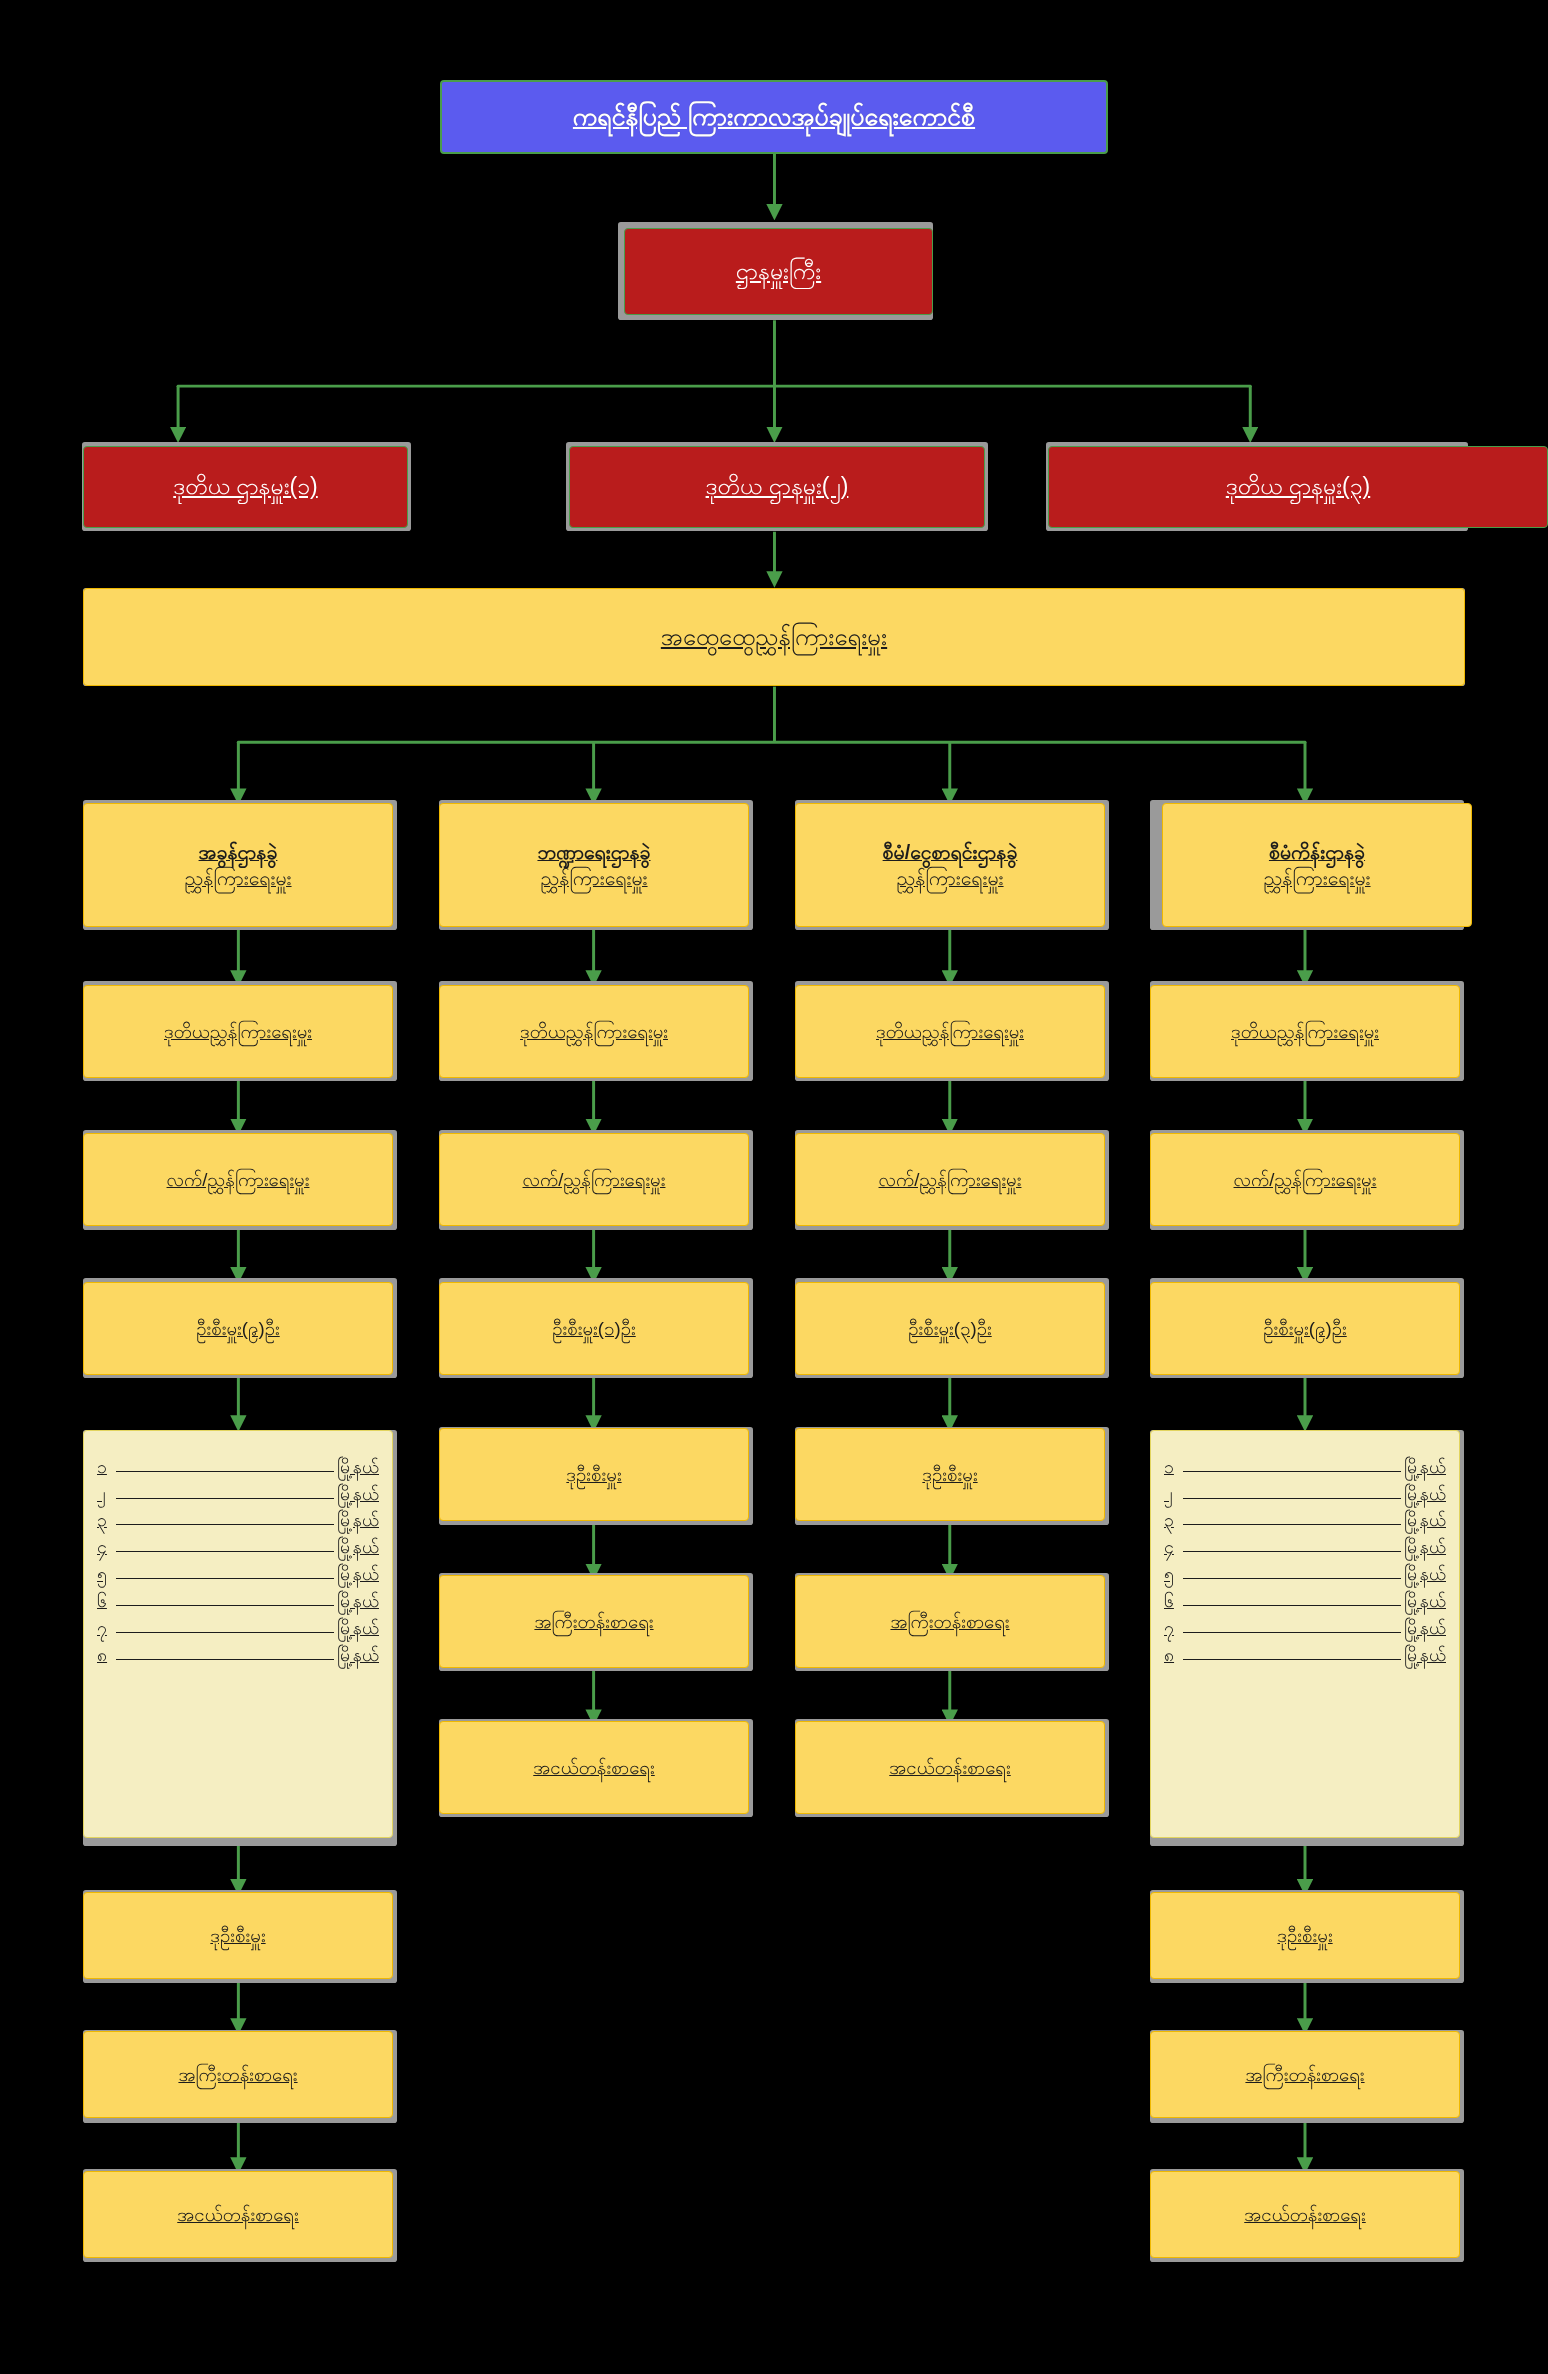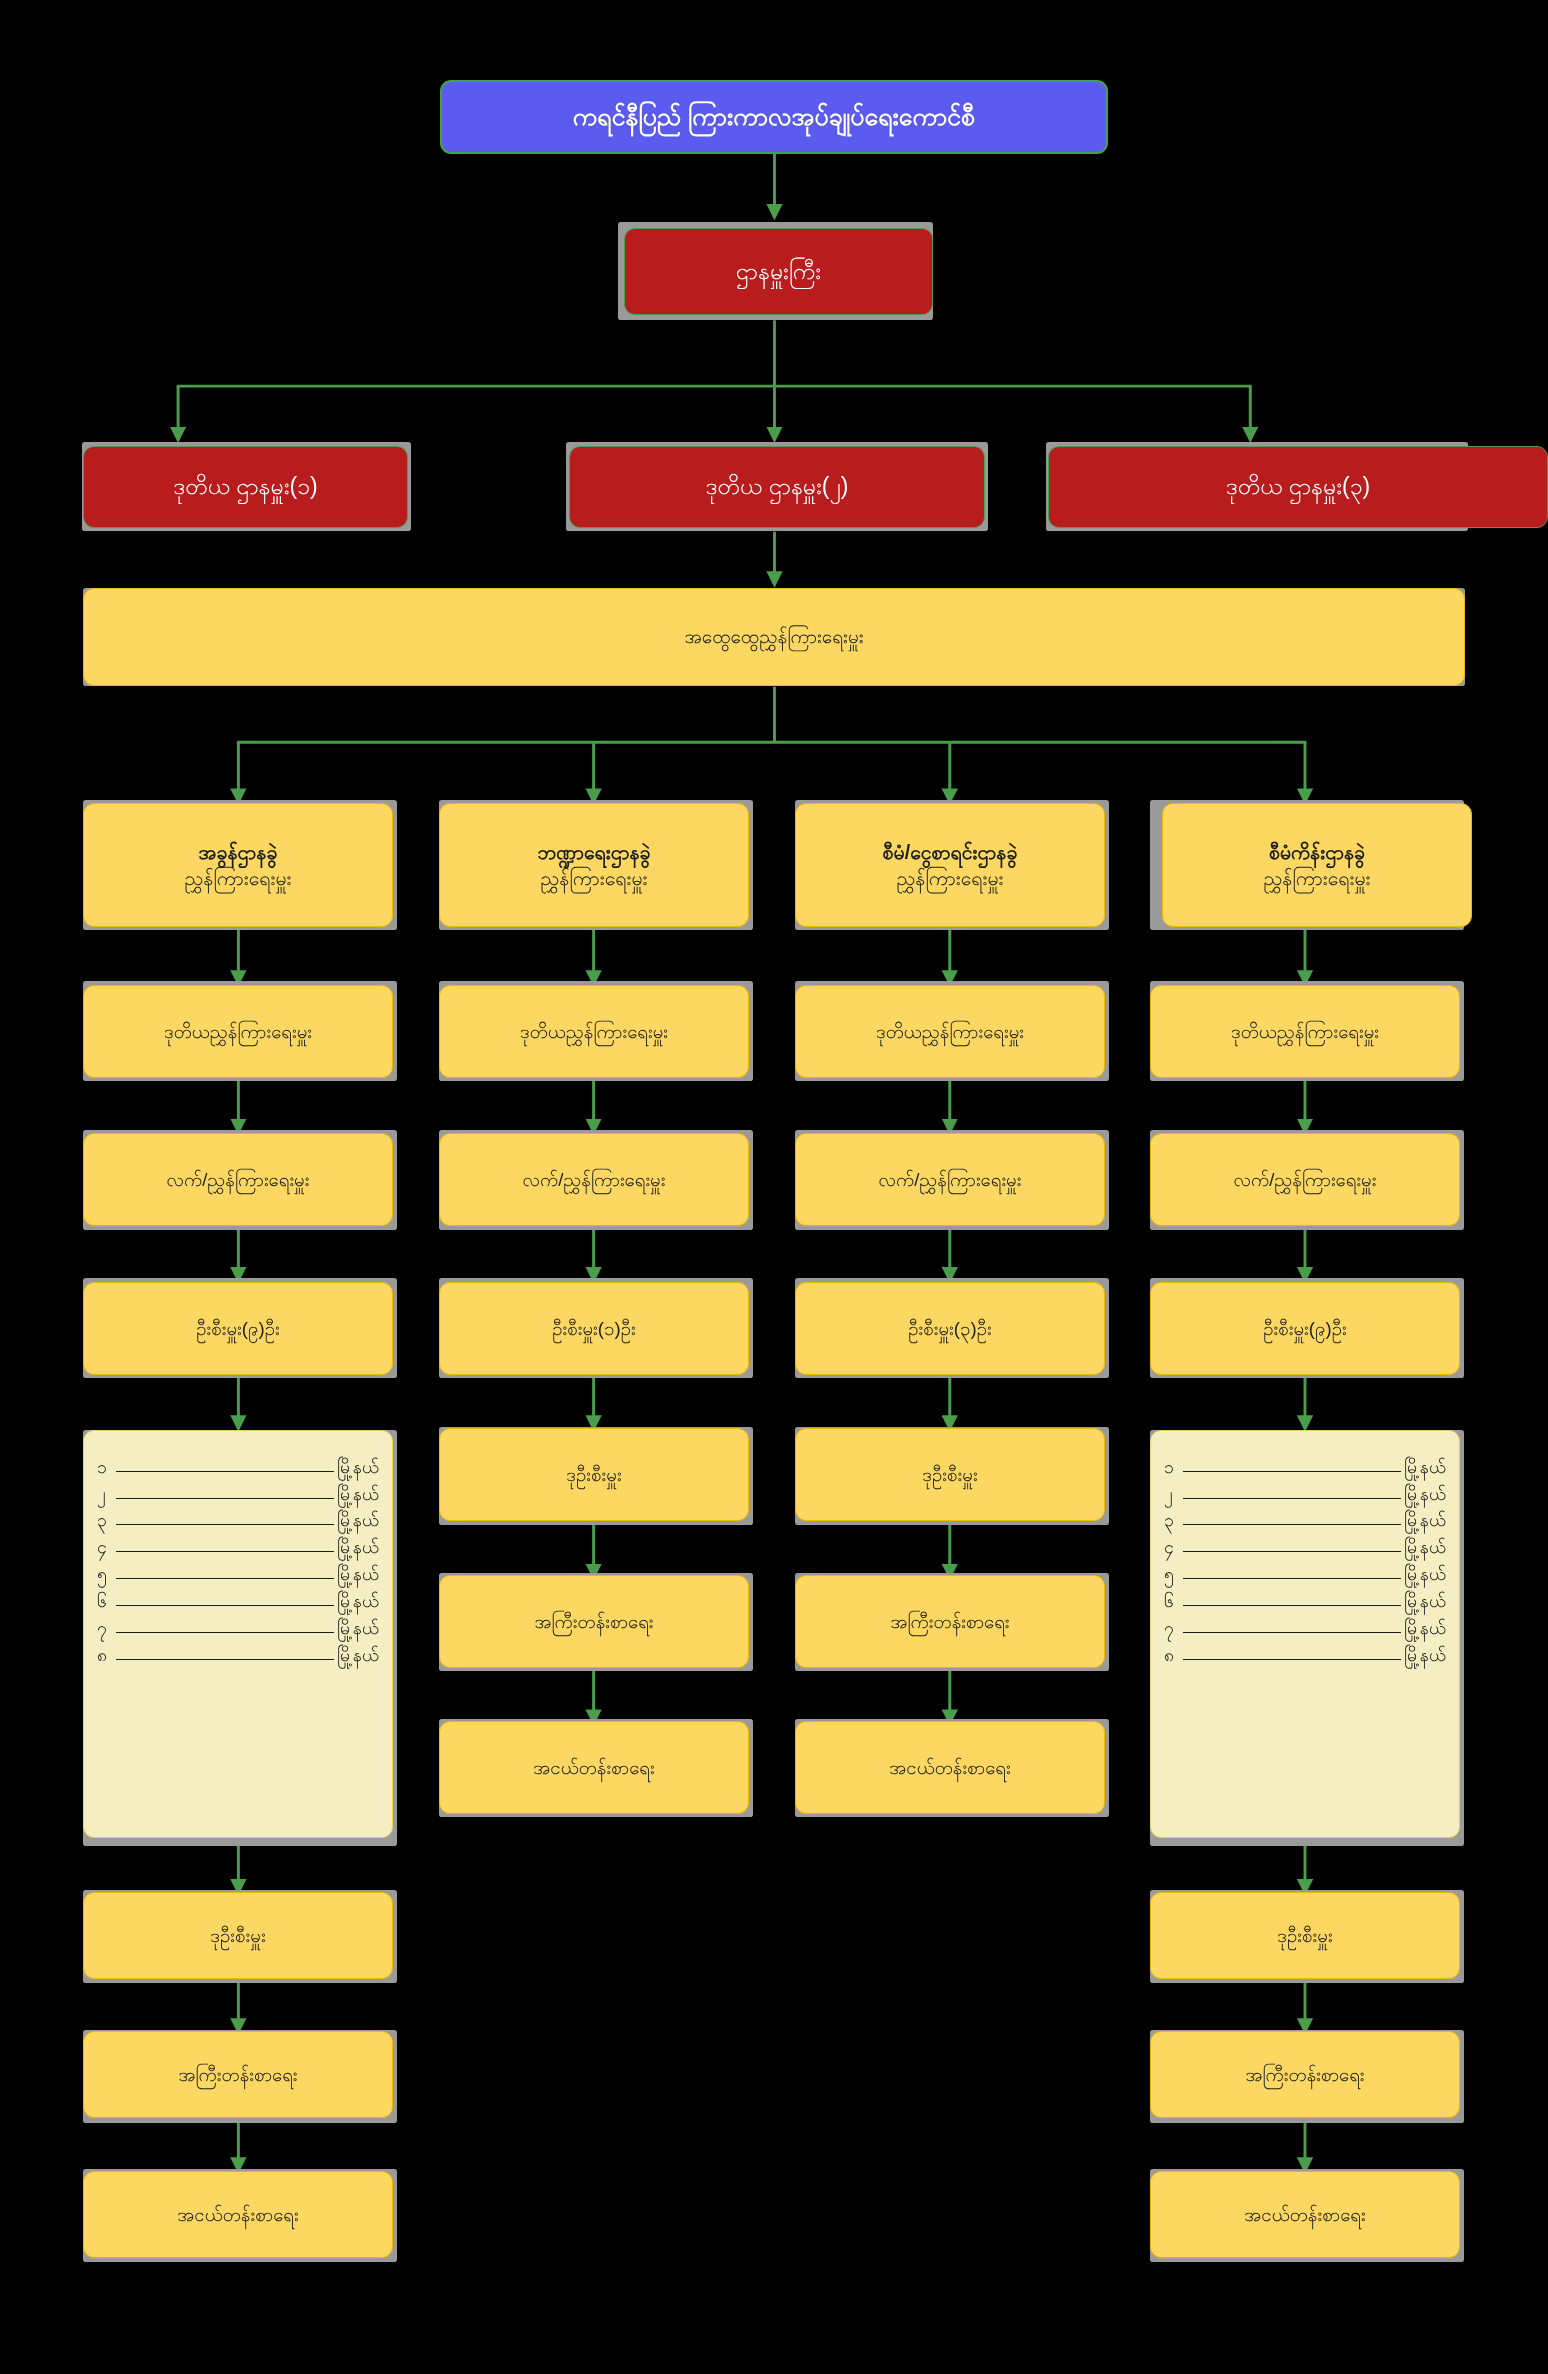--- a/index.html
+++ b/index.html
@@ -12,43 +12,44 @@
   
   #wires{position:absolute;left:0;top:0;width:1548px;height:2375px;pointer-events:none;}
 
   
   .node{
     position:absolute;
     box-sizing:border-box;
     display:flex;align-items:center;justify-content:center;
     text-align:center;
     line-height:1.35;
-    border-radius:11px;
+    border-radius:4px;
     z-index:3;
+    text-decoration:underline;
   }
   .node .t{display:block;width:100%;}
 
   
   .plate{position:absolute;background:#9a9a9a;border-radius:2.8px;z-index:2;}
 
   
   .blue{
     background:#5b5bef;border:2.8px solid #4a9d4a;color:#ffffff;
     font-size:25px;font-weight:600;
     text-shadow:0 0 0.9px rgba(0,0,0,.35);
   }
   .red{
     background:#b91c1c;border:1.9px solid #4a9d4a;color:#ffffff;
     font-size:23px;font-weight:500;
   }
   .yellow{
     background:#fcd862;border:1.9px solid #f0b800;color:#1c1c1c;
     font-size:18.6px;
   }
-  .yellow.band{font-size:19px;}
+  .yellow.band{font-size:24px;}
   .yellow.hdr{font-size:19.5px;}
   .yellow.hdr .l1{font-weight:bold;display:block;}
   .yellow.hdr .l2{display:block;}
   .cream{
     background:#f5eec2;border:1.9px solid #e2d45f;color:#1c1c1c;
     font-size:16.7px;align-items:flex-start;justify-content:flex-start;
     padding:24px 13px 9.3px 13px;
   }
 
   

